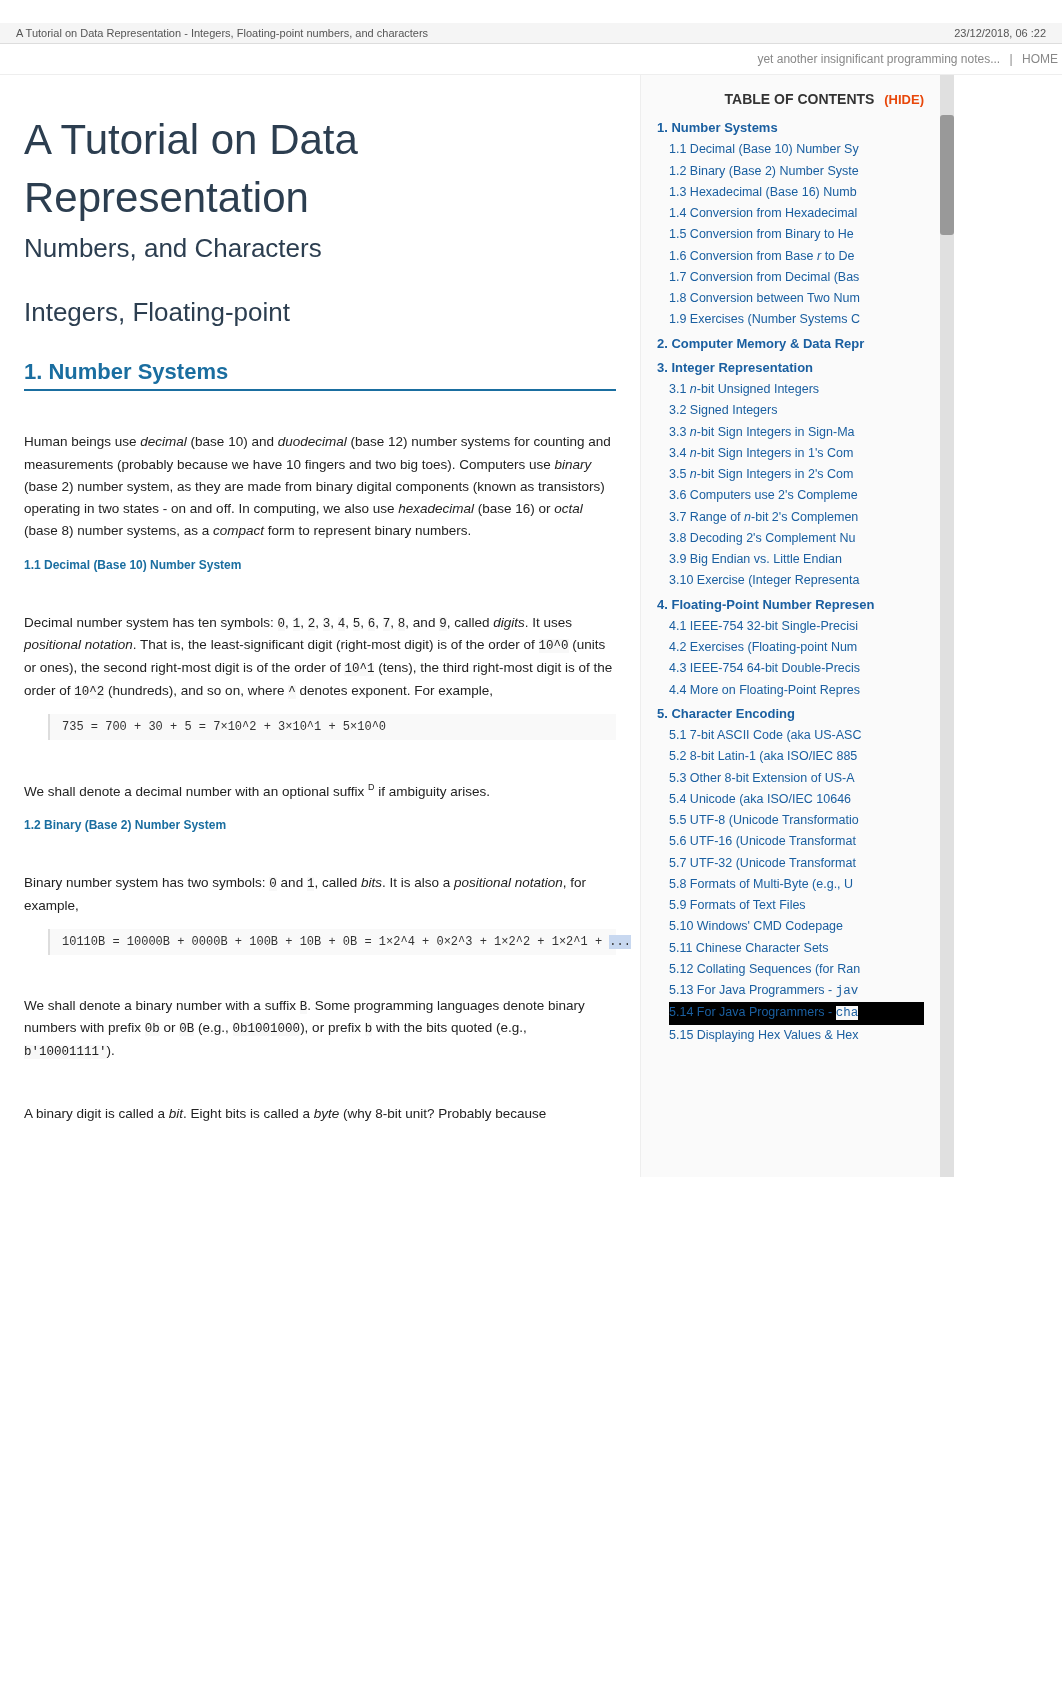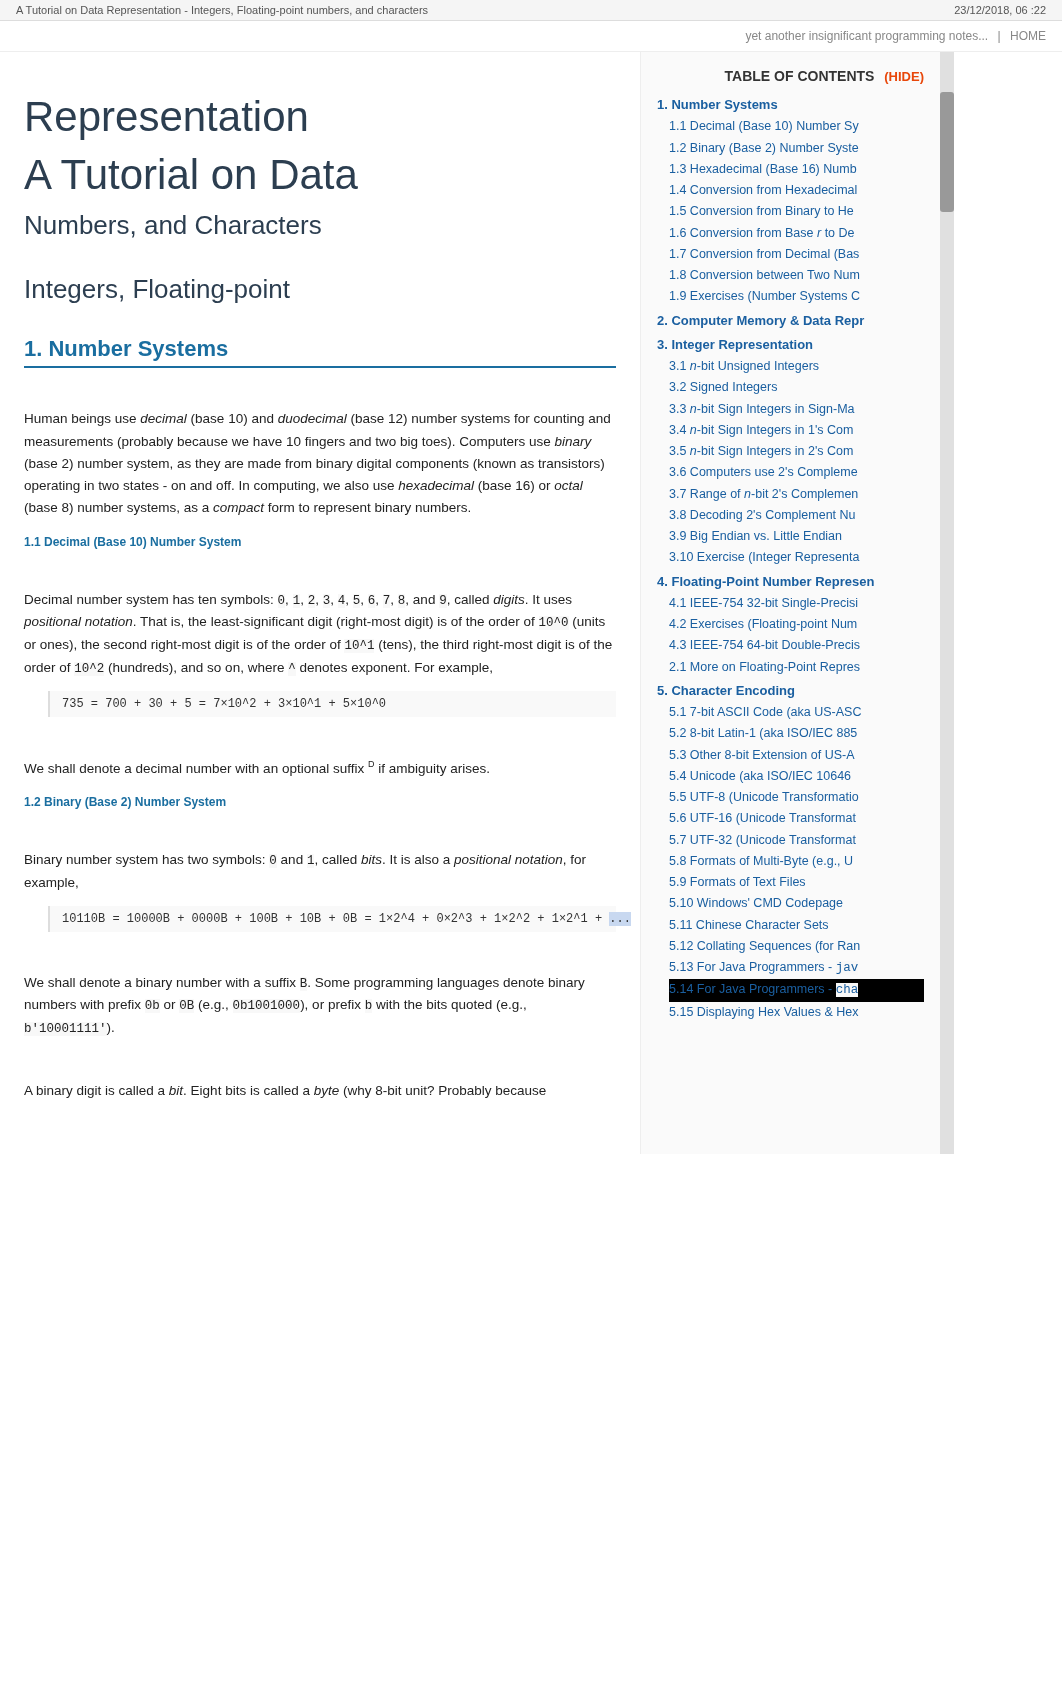--- a/index.html
+++ b/index.html
@@ -15,25 +15,26 @@
     
     #top-bar {
       background: #f5f5f5;
       border-bottom: 1px solid #ddd;
       padding: 4px 16px;
       display: flex;
       justify-content: space-between;
       align-items: center;
       font-size: 11px;
       color: #555;
+      margin-top: 23px;
     }
 
     #top-nav {
       background: #fff;
-      padding: 8px 16px;
+      padding: 8px 4px;
       text-align: right;
       font-size: 12px;
       color: #888;
       border-bottom: 1px solid #eee;
     }
     #top-nav a {
       color: #888;
       text-decoration: none;
     }
     #top-nav .separator { margin: 0 6px; }
@@ -191,22 +192,22 @@
   <a href="#">yet another insignificant programming notes...</a>
   <span class="separator">|</span>
   <a href="#">HOME</a>
 </div>
 
 <div id="main-layout">
 
   <div id="content-area">
 
     <div style="margin-top:20px; margin-bottom:20px;">
+      <div class="page-title-large">A Tutorial on Data</div>
       <div class="page-title-large">Representation</div>
-      <div class="page-title-large">A Tutorial on Data</div>
       <div class="page-subtitle-large">Numbers, and Characters</div>
       <div class="page-subtitle-large" style="margin-top:14px;">Integers, Floating-point</div>
     </div>
 
     <div>
       <div class="section-h1">
         <a href="#" style="color:#1a6ea0;text-decoration:none;">1.  Number Systems</a>
       </div>
       <p class="para">
         Human beings use <em>decimal</em> (base 10) and <em>duodecimal</em> (base 12) number systems for counting and measurements (probably because we have 10 fingers and two big toes). Computers use <em>binary</em> (base 2) number system, as they are made from binary digital components (known as transistors) operating in two states - on and off. In computing, we also use <em>hexadecimal</em> (base 16) or <em>octal</em> (base 8) number systems, as a <em>compact</em> form to represent binary numbers.
@@ -286,21 +287,21 @@
           <li><a href="#">3.10 Exercise (Integer Representa</a></li>
         </ul>
       </li>
 
       <li>
         <a href="#">4. Floating-Point Number Represen</a>
         <ul class="toc-sub">
           <li><a href="#">4.1  IEEE-754 32-bit Single-Precisi</a></li>
           <li><a href="#">4.2  Exercises (Floating-point Num</a></li>
           <li><a href="#">4.3  IEEE-754 64-bit Double-Precis</a></li>
-          <li><a href="#">2.1  More on Floating-Point Repres</a></li>
+          <li><a href="#">4.4  More on Floating-Point Repres</a></li>
         </ul>
       </li>
 
       <li>
         <a href="#">5. Character Encoding</a>
         <ul class="toc-sub">
           <li><a href="#">5.1  7-bit ASCII Code (aka US-ASC</a></li>
           <li><a href="#">5.2  8-bit Latin-1 (aka ISO/IEC 885</a></li>
           <li><a href="#">5.3  Other 8-bit Extension of US-A</a></li>
           <li><a href="#">5.4  Unicode (aka ISO/IEC 10646</a></li>

